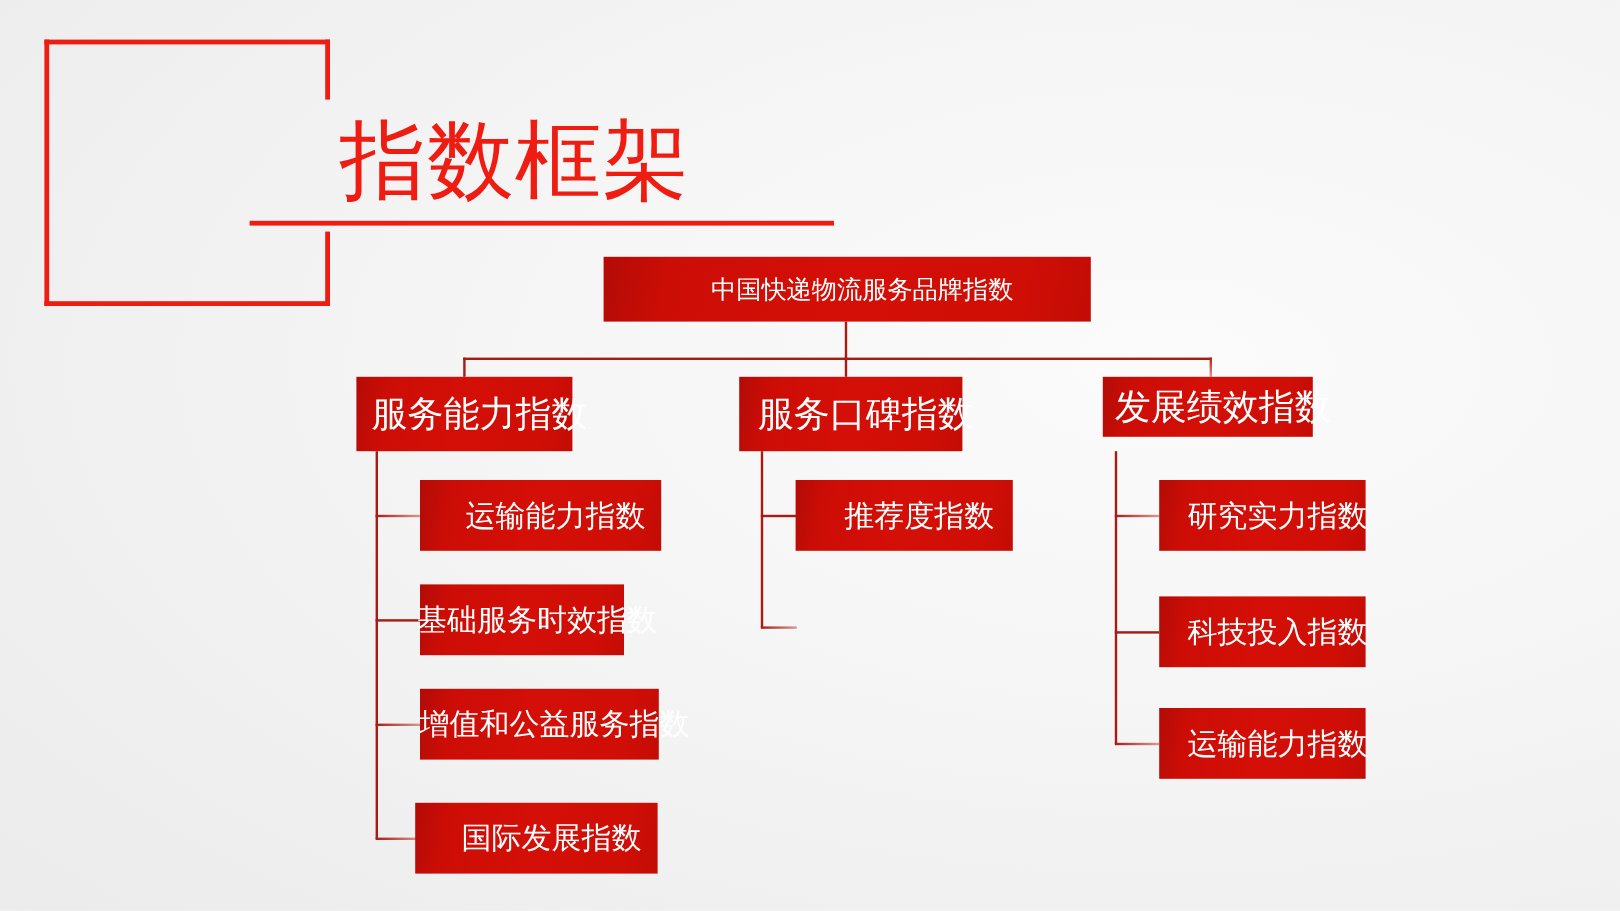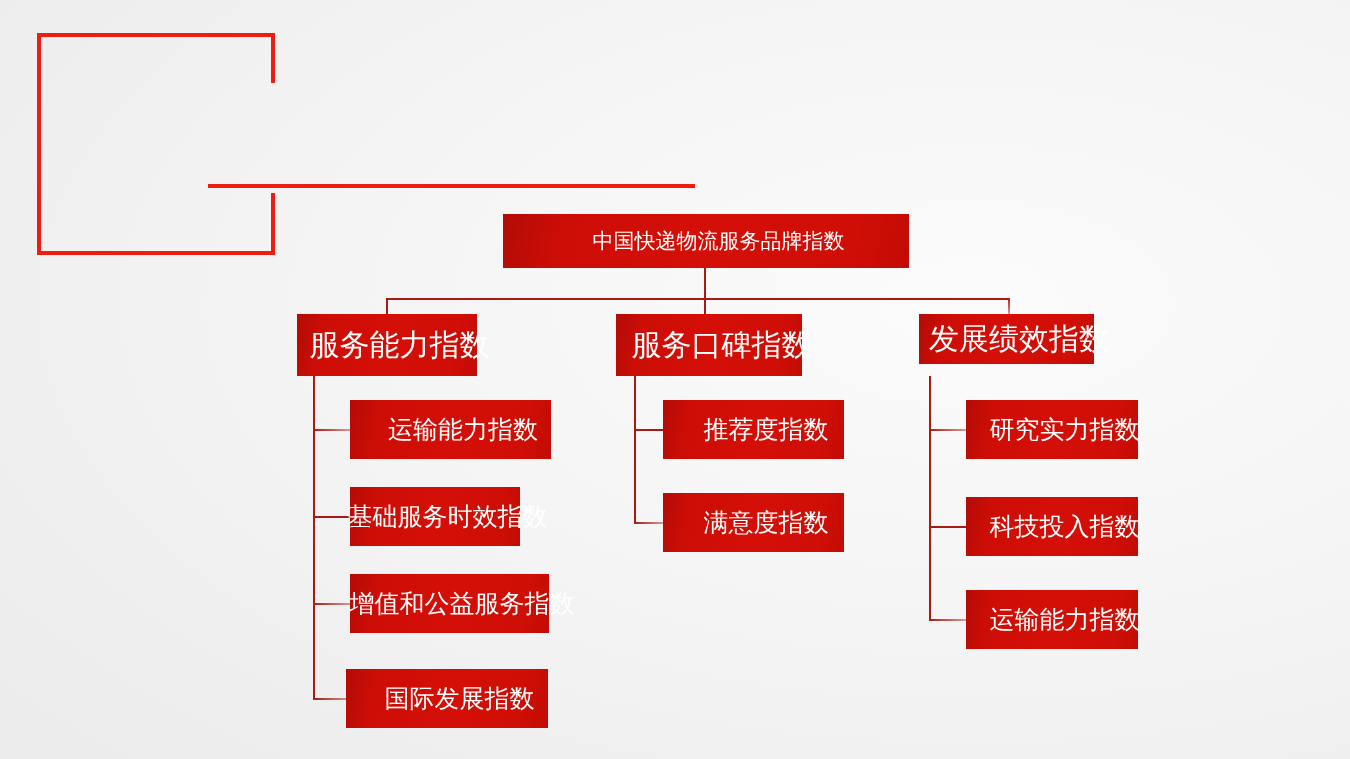--- a/index.html
+++ b/index.html
@@ -100,20 +100,21 @@
 <div id="slide">
 
   <div class="bracket">
     <div class="bar b-top"></div>
     <div class="bar b-left"></div>
     <div class="bar b-bottom"></div>
     <div class="bar b-right-up"></div>
     <div class="bar b-right-down"></div>
   </div>
 
+  <div class="slide-title">指数框架</div>
   <div class="title-rule"></div>
 
   <div class="conn thin-v" style="left:704px; top:268px; width:2px; height:32px;"></div>
   <div class="conn thin-h" style="left:386px; top:298px; width:624px; height:2px;"></div>
   <div class="conn thin-v" style="left:386px; top:298px; width:2px; height:16px;"></div>
   <div class="conn thin-v" style="left:704px; top:298px; width:2px; height:16px;"></div>
   <div class="conn thin-v fade-v" style="left:1008px; top:298px; width:2px; height:16px;"></div>
 
   <div class="conn thin-v" style="left:313px; top:376px; width:2px; height:323px;"></div>
   <div class="conn thin-h fade" style="left:313px; top:429px; width:38px; height:2px;"></div>
@@ -135,19 +136,18 @@
   <div class="node lvl2" style="left:297px; top:314px; width:180px; height:62px;">服务能力指数</div>
   <div class="node lvl2" style="left:616px; top:314px; width:186px; height:62px;">服务口碑指数</div>
   <div class="node lvl2" style="left:919px; top:314px; width:175px; height:50px;">发展绩效指数</div>
 
   <div class="node lvl3" style="left:350px; top:400px; width:201px; height:59px;">运输能力指数</div>
   <div class="node lvl3" style="left:350px; top:487px; width:170px; height:59px;">基础服务时效指数</div>
   <div class="node lvl3" style="left:350px; top:574px; width:199px; height:59px;">增值和公益服务指数</div>
   <div class="node lvl3" style="left:346px; top:669px; width:202px; height:59px;">国际发展指数</div>
 
   <div class="node lvl3" style="left:663px; top:400px; width:181px; height:59px;">推荐度指数</div>
-  <div class="node lvl3" style="left:663px; top:493px; width:181px; height:59px;">满意度指数</div>
 
   <div class="node lvl3" style="left:966px; top:400px; width:172px; height:59px;">研究实力指数</div>
   <div class="node lvl3" style="left:966px; top:497px; width:172px; height:59px;text-align:right;">科技投入指数</div>
   <div class="node lvl3" style="left:966px; top:590px; width:172px; height:59px;">运输能力指数</div>
 
 </div>
 
 </body></html>

